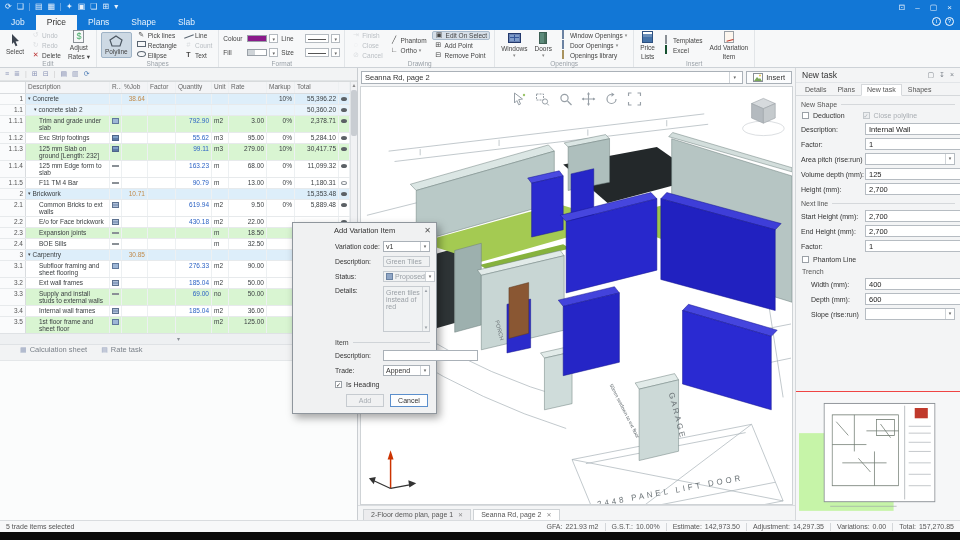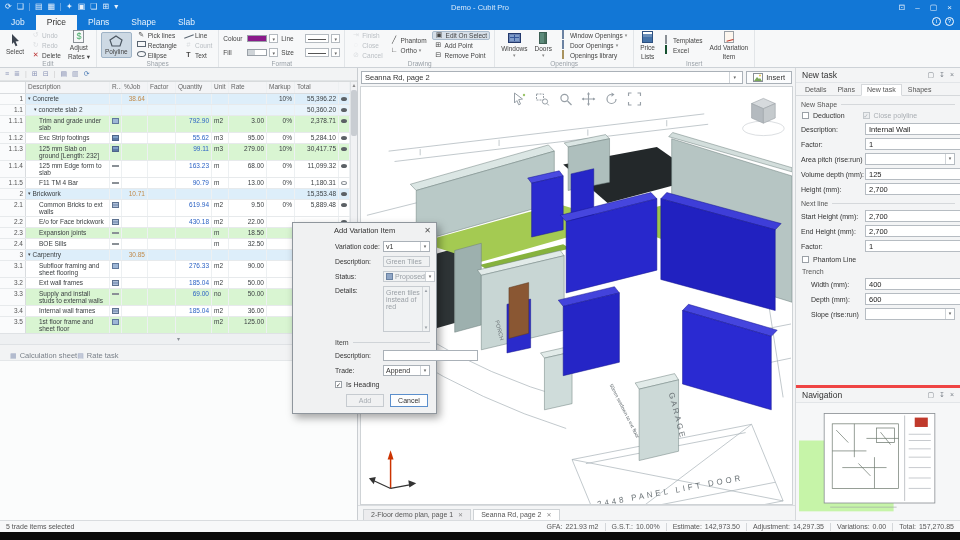--- a/index.html
+++ b/index.html
@@ -77,21 +77,21 @@
   .ric { display:inline-block; margin-top:1px; }
   .ric-area { width:8px; height:6px; background:#9db6d6; border:1px solid #60789c; }
   .ric-volume { width:8px; height:6px; background:#7fa0c8; border:1px solid #4e648a; box-shadow:inset 0 -2px 0 #5c7aa6; }
   .ric-line { width:9px; height:2px; background:#8a9096; margin-top:3px; }
   .ric-wall { width:8px; height:6px; border:1px solid #5e7290; background:repeating-linear-gradient(0deg,#aebfd8 0 1px,#8ba0c0 1px 3px); }
   .eye { width:7px; height:4px; border-radius:50%; background:#5c6166; margin-top:2px; }
   .eye.open { background:#fff; border:1px solid #8a9096; }
   .vscroll { width:8px; background:#f1f2f4; border-left:1px solid #dfe2e5; display:flex; flex-direction:column; align-items:center; font-size:5px; color:#888; }
   .vthumb { width:6px; height:46px; background:#c9cdd2; border-radius:2px; margin-top:2px; }
   .splitter { height:12px; background:#eef0f2; border-top:1px solid #dfe2e5; border-bottom:1px solid #dfe2e5; text-align:center; font-size:6px; color:#8a9096; line-height:10px; }
-  .sheettabs { height:15px; display:flex; align-items:flex-end; padding-left:10px; background:#f2f3f4; }
+  .sheettabs { height:15px; display:flex; gap:14px; align-items:flex-start; padding-left:20px; background:#f2f3f4; }
   .sheettab { display:flex; gap:3px; align-items:center; font-size:7.5px; color:#7b828a; }
   .sheettab .ticon { font-size:7px; color:#9aa6c0; }
   .leftfill { flex:1; background:#fbfcfc; border-top:1px solid #e4e7e9; }
 
   
   .vtabs { height:16px; background:#eceef0; border-bottom:1px solid #d6d9dc; display:flex; align-items:flex-end; padding-left:5px; }
   .vtab { background:#dfe3e6; border:1px solid #c9cdd1; border-bottom:none; color:#6a7178; font-size:7.5px; padding:2px 14px 2px; border-radius:2px 2px 0 0; }
   .vctrl { height:18px; display:flex; gap:3px; align-items:center; padding:2px 3px; }
   .vcombo { flex:1; height:13px; background:#fff; border:1px solid #aab1b8; font-size:7.5px; color:#333; display:flex; align-items:center; justify-content:space-between; padding:0 3px; }
   .vcombo .dd { height:11px; width:10px; line-height:10px; border:none; border-left:1px solid #d0d4d8; }
@@ -176,21 +176,20 @@
     <span class="sep"></span>
     <span>▤</span>
     <span>▦</span>
     <span class="sep"></span>
     <span>✦</span>
     <span>▣</span>
     <span>❏</span>
     <span>⊞</span>
     <span>▾</span>
   </div>
-  <div class="win-title">Demo - Cubit Pro</div>
   <div class="winbtns">
     <span>⊡</span>
     <span>–</span>
     <span>▢</span>
     <span>×</span>
   </div>
 </div>
 
 <div class="tabrow">
   <div class="rtab">Job</div>
@@ -962,21 +961,21 @@
           <span class="x">✕</span>
         </span>
       <span class="ptab active">
           <span>Seanna Rd, page 2</span>
           <span class="x">✕</span>
         </span>
     </div>
   </div>
 
   <div class="rightpane">
-    <div style="height:324px; display:flex; flex-direction:column; border-bottom:3px solid #ef4444;">
+    <div style="height:324px; display:flex; flex-direction:column; border-bottom:1px solid #ef4444;">
       <div class="rp-h">
         <span>New task</span>
         <span class="picons">
             <span>▢</span>
             <span>↧</span>
             <span>×</span>
           </span>
       </div>
       <div class="nt-tabs">
         <span class="nttab">Details</span>
@@ -1045,28 +1044,20 @@
             <label>Slope (rise:run)</label>
             <span class="fcombo2">
               <span></span>
               <span class="dd">▾</span>
             </span>
           </div>
       </div>
     </div>
 
     <div style="flex:1; display:flex; flex-direction:column;">
-      <div class="rp-h">
-        <span>Navigation</span>
-        <span class="picons">
-            <span>▢</span>
-            <span>↧</span>
-            <span>×</span>
-          </span>
-      </div>
       <div class="navbody">
         <svg width="100%" height="100%" viewBox="0 0 163 112" preserveAspectRatio="none">
           <rect x="3" y="36" width="94" height="68" fill="#c6f4a8"></rect>
           <rect x="28" y="10" width="110" height="86" fill="#ffffff" stroke="#8a8f94" stroke-width="0.8"></rect>
           <line x1="108" y1="12" x2="108" y2="94" stroke="#9aa0a5" stroke-width="0.6"></line>
           <rect x="118" y="14" width="13" height="9" fill="#c0392b"></rect>
           <g stroke="#b0b5ba" stroke-width="0.7">
             <line x1="112" y1="30" x2="134" y2="30"></line>
               <line x1="112" y1="36" x2="134" y2="36"></line>
             <line x1="112" y1="44" x2="134" y2="44"></line>

